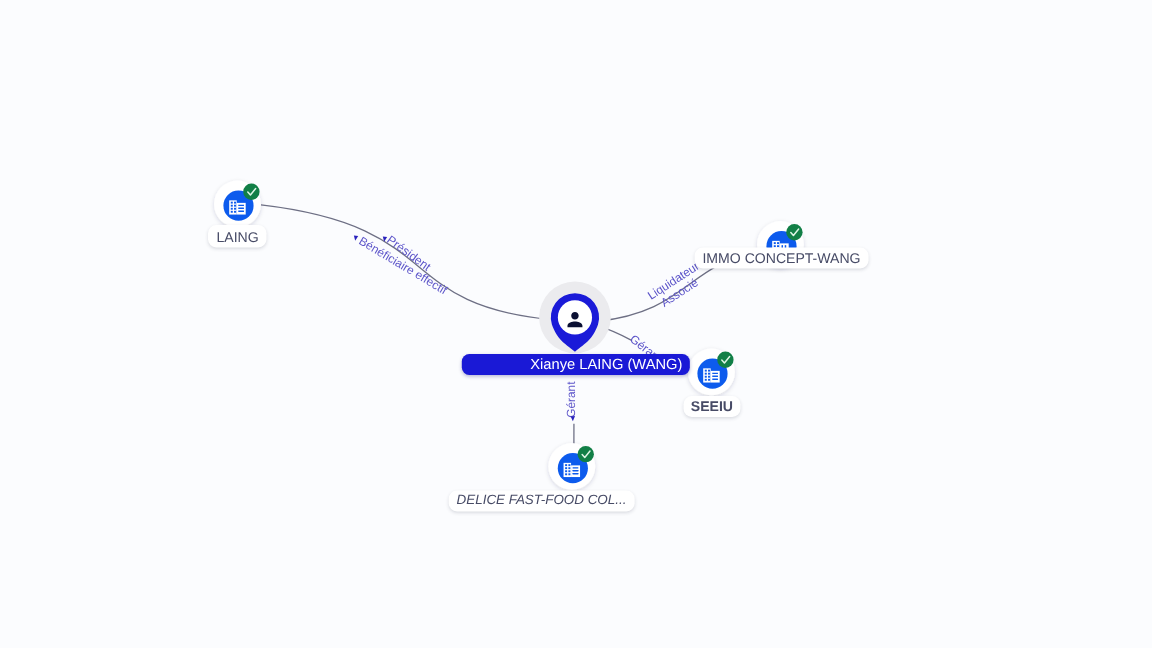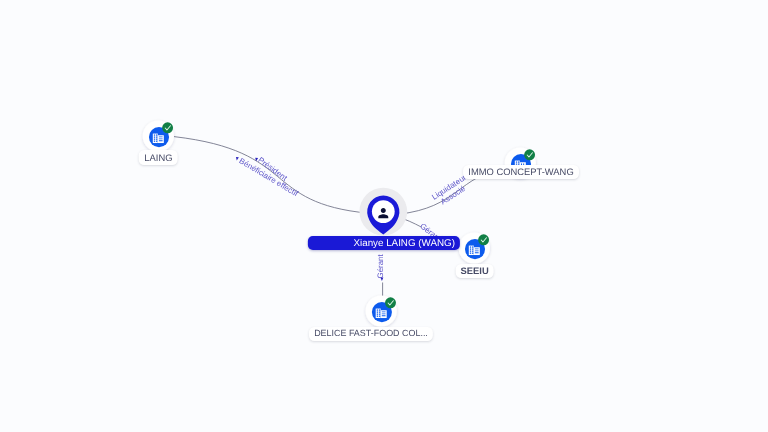--- a/index.html
+++ b/index.html
@@ -177,15 +177,15 @@
           <circle cx="390.5" cy="302.8" r="5.45" fill="#117f46"></circle>
           <path d="M388.102,303.01800000000003 l1.744,1.962 l3.488,-4.251" fill="none" stroke="#ddf5e4" stroke-width="1.00825" stroke-linecap="round" stroke-linejoin="round"></path>
         </g>
       </g>
     </svg>
   <div id="labels">
       <div class="nlabel" style="left: 158.4px; top: 150.4px;">LAING</div>
       <div class="nlabel person" style="left: 383.6px; top: 236px; padding-left: 46px;">Xianye LAING (WANG)</div>
       <div class="nlabel" style="left: 521px; top: 165px;">IMMO CONCEPT-WANG</div>
       <div class="nlabel" style="left: 474.6px; top: 263.9px; font-weight: bold;">SEEIU</div>
-      <div class="nlabel" style="left: 371px; top: 327.2px; font-size: 8.95px;">DELICE FAST-FOOD COL...</div>
+      <div class="nlabel" style="left: 361px; top: 327.2px; font-size: 8.95px; font-style: italic;">DELICE FAST-FOOD COL...</div>
     </div>
 </div>
 
 </body></html>

